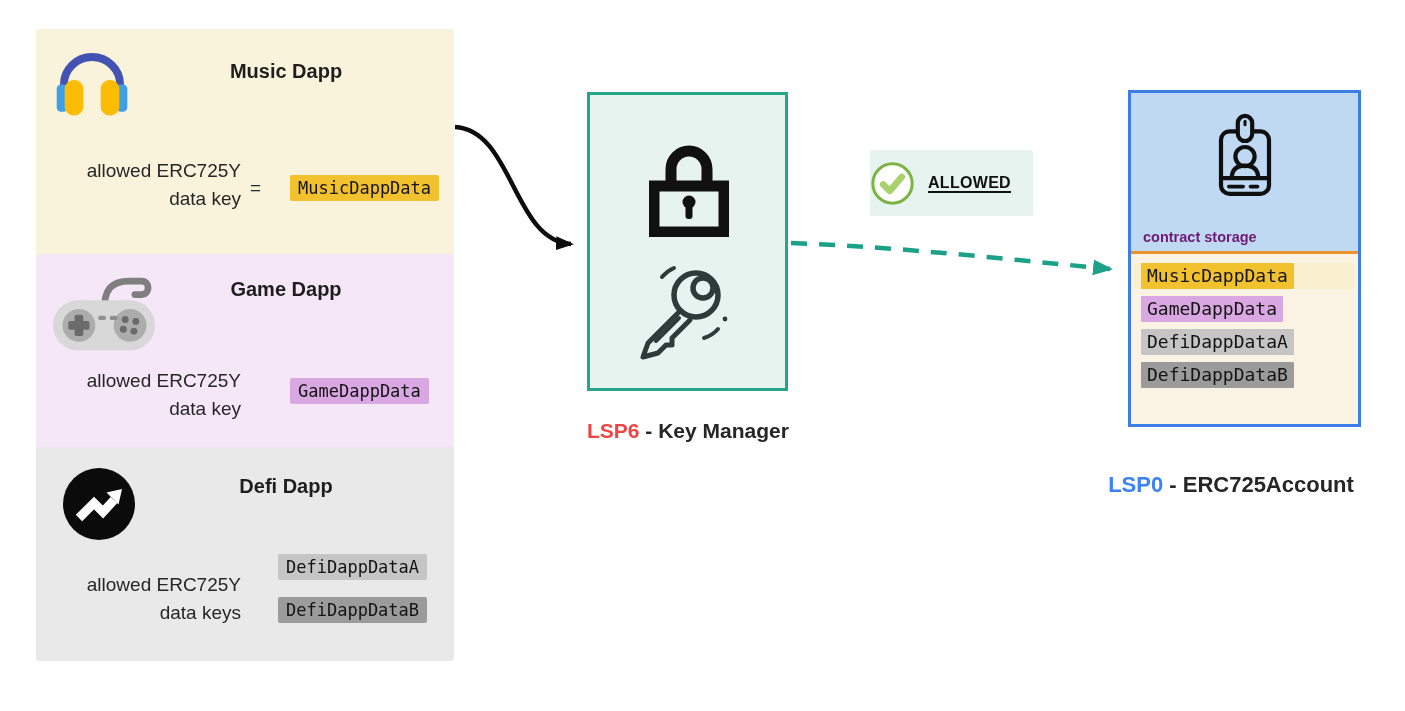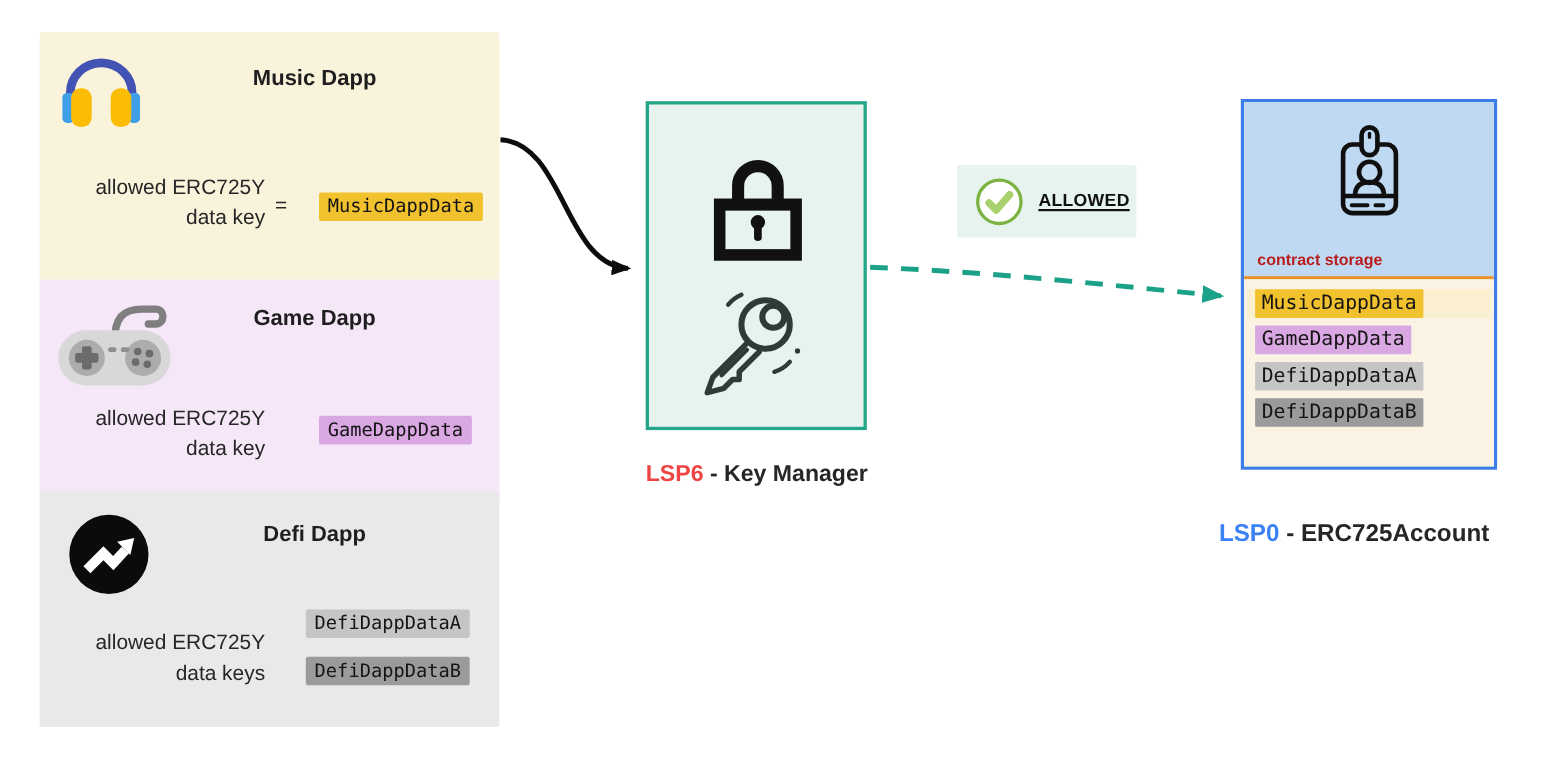--- a/index.html
+++ b/index.html
@@ -8,21 +8,21 @@
   .abs{position:absolute;}
   .box{position:absolute;border-radius:3px;}
   .dapp-title{position:absolute;font-size:20px;font-weight:bold;color:#1e1e1e;text-align:center;white-space:nowrap;}
   .caption{position:absolute;font-size:19px;color:#262626;text-align:right;line-height:28px;}
   .equals{position:absolute;font-size:19px;font-weight:500;color:#262626;}
   .chip{position:absolute;font-family:"DejaVu Sans Mono","Liberation Mono",monospace;font-size:17px;
         color:#141414;padding:3px 8px;border-radius:2px;white-space:nowrap;}
   .km-box{position:absolute;left:587px;top:92px;width:201px;height:299px;border:3px solid;box-sizing:border-box;}
   .section-label{position:absolute;font-weight:bold;font-size:21px;color:#262626;white-space:nowrap;}
   .badge{position:absolute;left:870px;top:150px;width:163px;height:66px;display:flex;align-items:center;
-         padding-left:16px;box-sizing:border-box;border-radius:2px;}
+         padding-left:0;box-sizing:border-box;border-radius:2px;}
   .badge-label{margin-left:13px;font-weight:bold;font-size:16px;letter-spacing:.3px;color:#101010;
                text-decoration:underline;text-underline-offset:3px;text-decoration-thickness:2px;}
   .account-box{position:absolute;left:1128px;top:90px;width:233px;height:337px;border:3px solid;
                box-sizing:border-box;display:flex;flex-direction:column;}
   .account-top{height:158px;position:relative;flex:none;}
   .account-divider{height:3px;flex:none;}
   .account-bottom{flex:1;position:relative;}
   .storage-row{height:26px;margin:7px 3px 6px 3px;padding-left:7px;display:flex;align-items:center;border-radius:1px;}
   .storage-row:first-child{margin-top:9px;}
   .row-chip{font-family:"DejaVu Sans Mono","Liberation Mono",monospace;font-size:18px;line-height:24px;
@@ -126,21 +126,21 @@
     <div class="account-top" style="background: rgb(191, 217, 242);">
       <svg style="margin:8px auto 0;" width="72" height="110" viewBox="0 0 120 150">
         <rect x="20" y="34" width="80" height="104" rx="14" fill="none" stroke="#0f0f0f" stroke-width="7"></rect>
         <rect x="48" y="8" width="24" height="42" rx="12" stroke="#0f0f0f" stroke-width="7" style="fill: rgb(191, 217, 242);"></rect>
         <path d="M 60 17 L 60 23" stroke="#0f0f0f" stroke-width="5" stroke-linecap="round" fill="none"></path>
         <circle cx="60" cy="76" r="16" fill="none" stroke="#0f0f0f" stroke-width="7"></circle>
         <path d="M 38 112 C 38 97 46 91 60 91 C 74 91 82 97 82 112" fill="none" stroke="#0f0f0f" stroke-width="7"></path>
         <path d="M 22 112 L 98 112" stroke="#0f0f0f" stroke-width="7" fill="none"></path>
         <path d="M 33 126 L 57 126 M 69 126 L 81 126" stroke="#0f0f0f" stroke-width="6" stroke-linecap="round" fill="none"></path>
       </svg>
-      <div class="storage-title" style="color: #b91c1c; text-align: center;">contract storage</div>
+      <div class="storage-title" style="color: #701a75; text-align: center;">contract storage</div>
     </div>
     <div class="account-divider" style="background: rgb(232, 145, 45);"></div>
     <div class="account-bottom" style="background: rgb(250, 242, 227);">
       <div class="storage-row" style="background: rgb(250, 240, 207);">
         <span class="row-chip" style="background: rgb(242, 193, 46);">MusicDappData</span>
       </div>
       <div class="storage-row">
         <span class="row-chip" style="background: rgb(217, 167, 225);">GameDappData</span>
       </div>
       <div class="storage-row">

